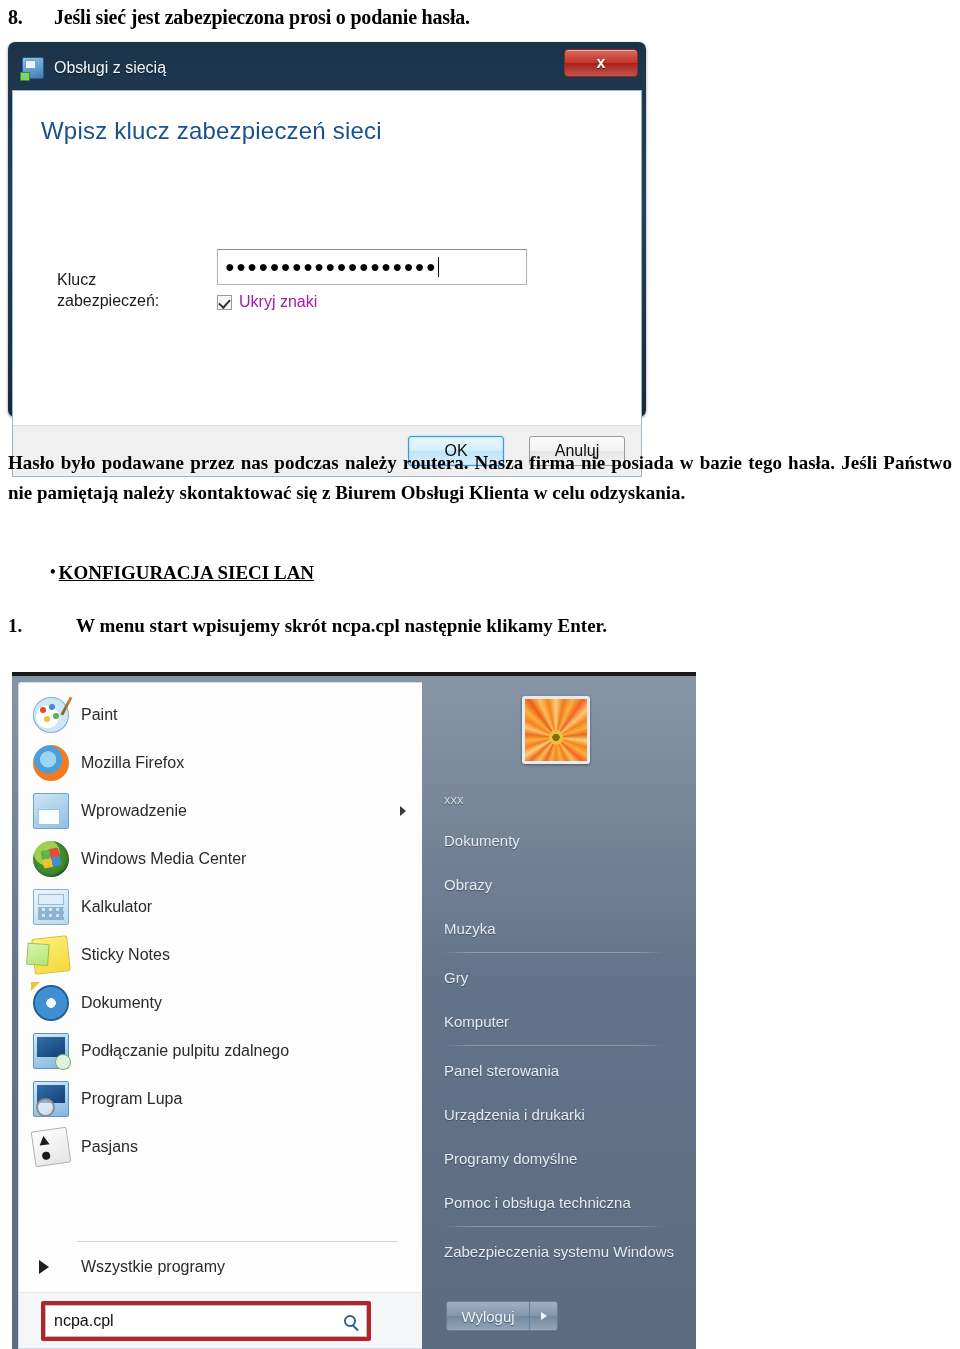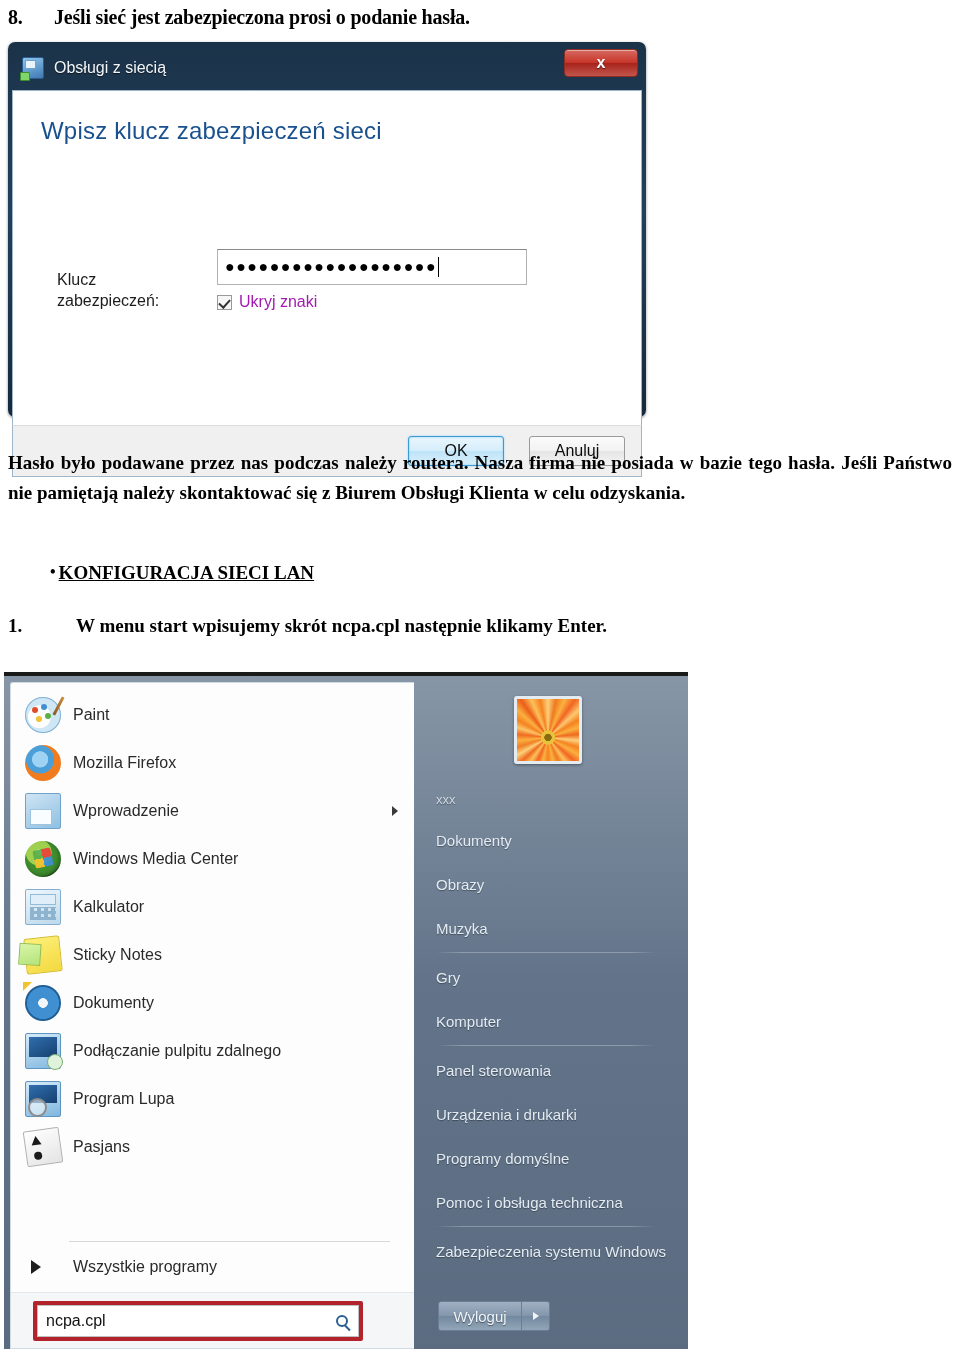--- a/index.html
+++ b/index.html
@@ -183,21 +183,21 @@
     box-shadow: 0 0 2px #7ec2ea inset, 0 0 2px #8fd0f2;
   }
   .btn.normal {
     border: 1px solid #9a9a9a;
     background: linear-gradient(180deg,#fbfbfb 0%,#f2f2f2 48%,#e5e5e5 52%,#f4f4f4 100%);
   }
 
   
   #startmenu-shot {
     position: absolute;
-    left: 4px; top: 672px;
+    left: 12px; top: 672px;
     width: 684px; height: 677px;
     background: #6d7f90;
     filter: blur(0.3px);
     overflow: hidden;
   }
   .sm-frame {
     position: absolute; inset: 0;
     border-top: 4px solid #1a1a1a;
     background: linear-gradient(180deg,#8796a6 0%,#63748a 45%,#5b6c81 100%);
     padding: 6px 0 0 6px;

